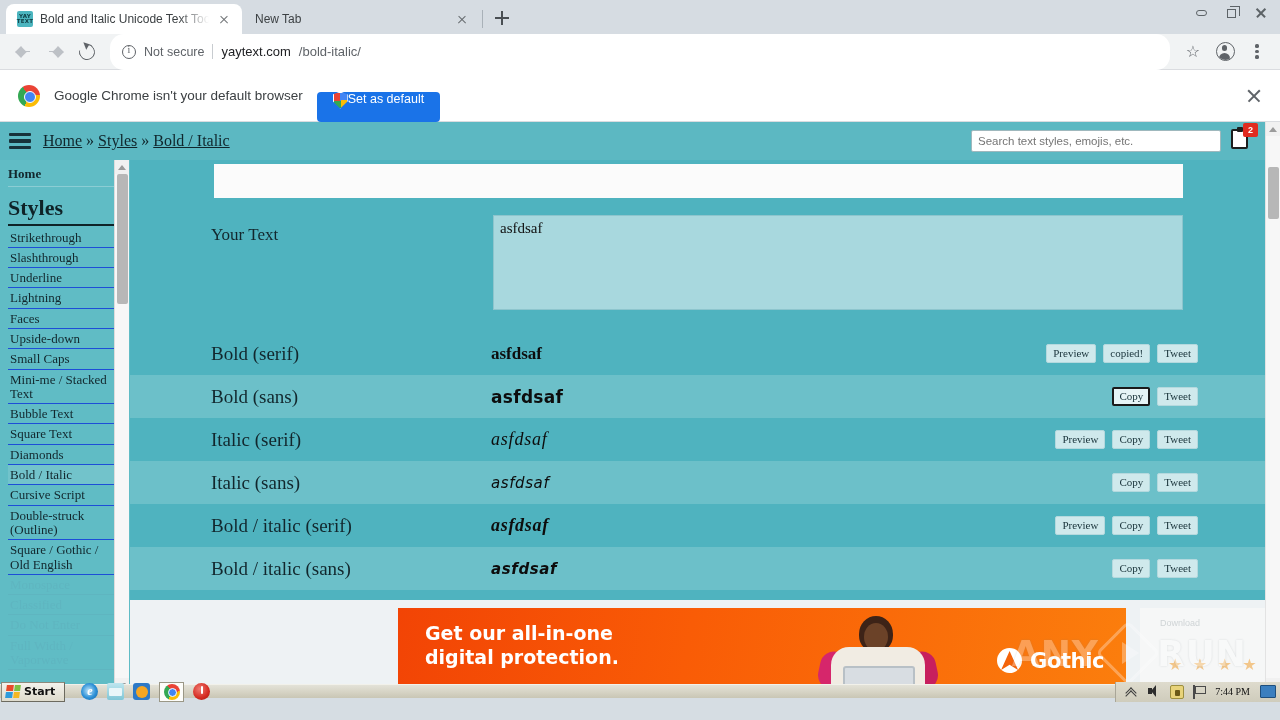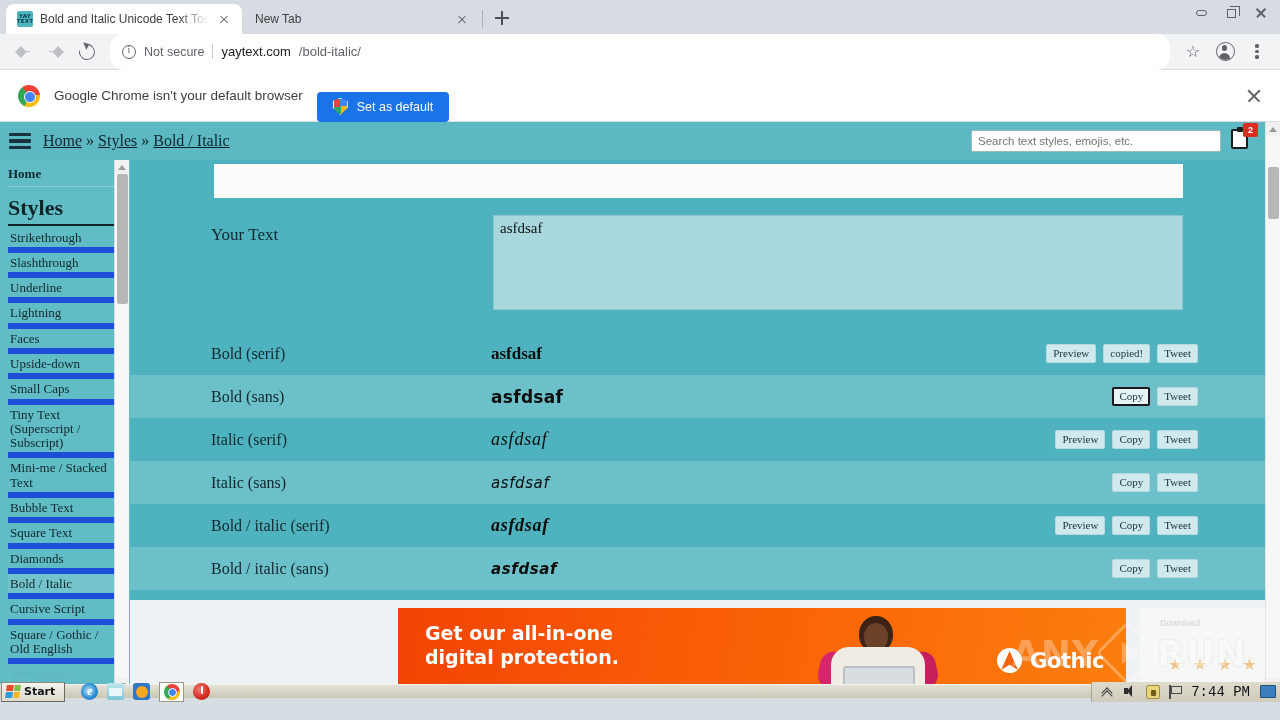--- a/index.html
+++ b/index.html
@@ -141,21 +141,21 @@
     background: conic-gradient(from -35deg, #ea4335 0deg 120deg, #fbbc05 120deg 240deg, #34a853 240deg 360deg);
     position: relative;
   }
   .chrome-logo::after {
     content: ""; position: absolute; left: 6px; top: 6px; width: 10px; height: 10px;
     border-radius: 50%; background: #4285f4; border: 1.6px solid #fff;
   }
   .infobar-text { font-size: 13.5px; color: #3c4043; }
   .setdefault-btn {
     background: #1a73e8; color: #fff; border-radius: 4px; height: 30px;
-    display: flex; align-items: center; gap: 9px; padding: 0 16px; font-size: 12.5px; margin-top: 22px;
+    display: flex; align-items: flex-start; gap: 0; padding: 0 16px; font-size: 12.5px; margin-top: 22px;
   }
   .shield-ic {
     width: 15px; height: 17px; flex: 0 0 15px;
     background: conic-gradient(from 0deg at 50% 50%, #4285f4 0deg 90deg, #fbbc05 90deg 180deg, #34a853 180deg 270deg, #ea4335 270deg 360deg);
     clip-path: polygon(50% 0%, 100% 18%, 100% 58%, 50% 100%, 0% 58%, 0% 18%);
     border: 1px solid #fff;
   }
   .infobar-close {
     margin-left: auto; width: 20px; height: 20px; position: relative;
   }
@@ -204,21 +204,21 @@
     width: 130px; flex: 0 0 130px; background: #60bcc5; position: relative;
     font-family: "Liberation Serif", serif; overflow: hidden;
   }
   .side-inner { padding: 6px 8px 0 8px; }
   .side-home { font-size: 13px; font-weight: bold; color: #12272d; padding-bottom: 4px; }
   .side-hr { height: 1px; background: #8ccdd4; margin: 0 0 6px 0; }
   .side-styles { font-size: 22px; font-weight: bold; color: #0f2328; padding: 2px 0 3px; }
   .side-hr2 { height: 1.5px; background: #0f2328; margin-bottom: 2px; }
   .side-item {
     font-size: 13px; color: #12272d; padding: 3px 2px 2px 2px; line-height: 1.1;
-    border-bottom: 6px solid #1d4ed8;
+    border-bottom: 1px solid #1d4ed8;
   }
   .side-item.sel { background: #72c3cb; }
   .side-item.faded { color: #5fb5c0; border-bottom-color: #5fb5c0; }
   .side-scrollbar {
     position: absolute; left: 114px; top: 0; width: 15px; height: 100%; background: #f7f7f7;
     border-left: 1px solid #dcdcdc;
   }
   .ss-arrow { height: 14px; display: flex; align-items: center; justify-content: center; background: #f1f1f1; }
   .ss-arrow .tri { width: 0; height: 0; border-left: 4px solid transparent; border-right: 4px solid transparent; }
   .ss-arrow.up .tri   { border-bottom: 5px solid #9b9b9b; }
@@ -245,21 +245,21 @@
   }
 
   .rows { position: absolute; left: 0; right: 0; top: 172px; }
   .srow {
     height: 43px; display: flex; align-items: center; position: relative;
     background: #4fb3bf;
   }
   .srow.alt { background: #6cc0c9; }
   .srow-label {
     position: absolute; left: 81px; font-family: "Liberation Serif", serif;
-    font-size: 16px; color: #12272d;
+    font-size: 19px; color: #12272d;
   }
   .srow-sample {
     position: absolute; left: 361px; font-size: 17px; color: #0d0d0d;
   }
   .s-bser  { font-family: "Liberation Serif", serif; font-weight: bold; }
   .s-bsan  { font-family: "DejaVu Sans", sans-serif; font-weight: bold; letter-spacing: .3px; }
   .s-iser  { font-family: "Liberation Serif", serif; font-style: italic; letter-spacing: .8px; font-size: 18px; }
   .s-isan  { font-family: "DejaVu Sans", sans-serif; font-style: italic; font-size: 15px; letter-spacing: .6px; }
   .s-biser { font-family: "Liberation Serif", serif; font-weight: bold; font-style: italic; letter-spacing: .7px; font-size: 18px; }
   .s-bisan { font-family: "DejaVu Sans", sans-serif; font-weight: bold; font-style: italic; font-size: 15px; letter-spacing: .6px; }
@@ -404,21 +404,21 @@
     width: 14px; height: 14px; background: #e8d37a; border: 1px solid #9c8f3f; border-radius: 2px; position: relative;
   }
   .tray-shield::after {
     content: ""; position: absolute; left: 4px; top: 4px; width: 5px; height: 6px; background: #6b5a18; border-radius: 1px;
   }
   .tray-flag {
     width: 13px; height: 14px; position: relative;
   }
   .tray-flag::before { content: ""; position: absolute; left: 1px; top: 0; width: 1.6px; height: 14px; background: #4a4a4a; }
   .tray-flag::after { content: ""; position: absolute; left: 3px; top: 1px; width: 9px; height: 6px; border: 1.4px solid #4a4a4a; }
-  .tray-clock { font-size: 14px; color: #111; font-family: Liberation Mono, monospace; padding: 0 2px; }
+  .tray-clock { font-size: 10px; color: #111; font-family: Liberation Serif, serif; padding: 0 2px; }
   .tray-monitor { width: 16px; height: 13px; background: #3b7fbf; border: 1px solid #1f4f7d; border-radius: 1px; }
 </style>
 </head>
 <body>
 
 <div class="browser">
 
   <div class="tabstrip">
     <div class="tab active">
       <span class="tab-favicon">
@@ -522,27 +522,27 @@
             <div class="side-styles">Styles</div>
             <div class="side-hr2"></div>
             <div id="sidebar-items">
                 <div class="side-item">Strikethrough</div>
                 <div class="side-item">Slashthrough</div>
                 <div class="side-item">Underline</div>
                 <div class="side-item">Lightning</div>
                 <div class="side-item">Faces</div>
                 <div class="side-item">Upside-down</div>
                 <div class="side-item">Small Caps</div>
-                <div class="side-item">Tiny Text (Superscript / Subscript)</div>
                 <div class="side-item">Mini-me / Stacked Text</div>
                 <div class="side-item">Bubble Text</div>
                 <div class="side-item">Square Text</div>
                 <div class="side-item">Diamonds</div>
                 <div class="side-item sel">Bold / Italic</div>
                 <div class="side-item">Cursive Script</div>
+                <div class="side-item">Double-struck (Outline)</div>
                 <div class="side-item">Square / Gothic / Old English</div>
                 <div class="side-item faded">Monospace</div>
                 <div class="side-item faded">Classified</div>
                 <div class="side-item faded">Do Not Enter</div>
                 <div class="side-item faded">Full Width / Vaporwave</div>
               </div>
           </div>
           <div class="side-scrollbar">
             <div class="ss-arrow up">
                 <span class="tri"></span>

